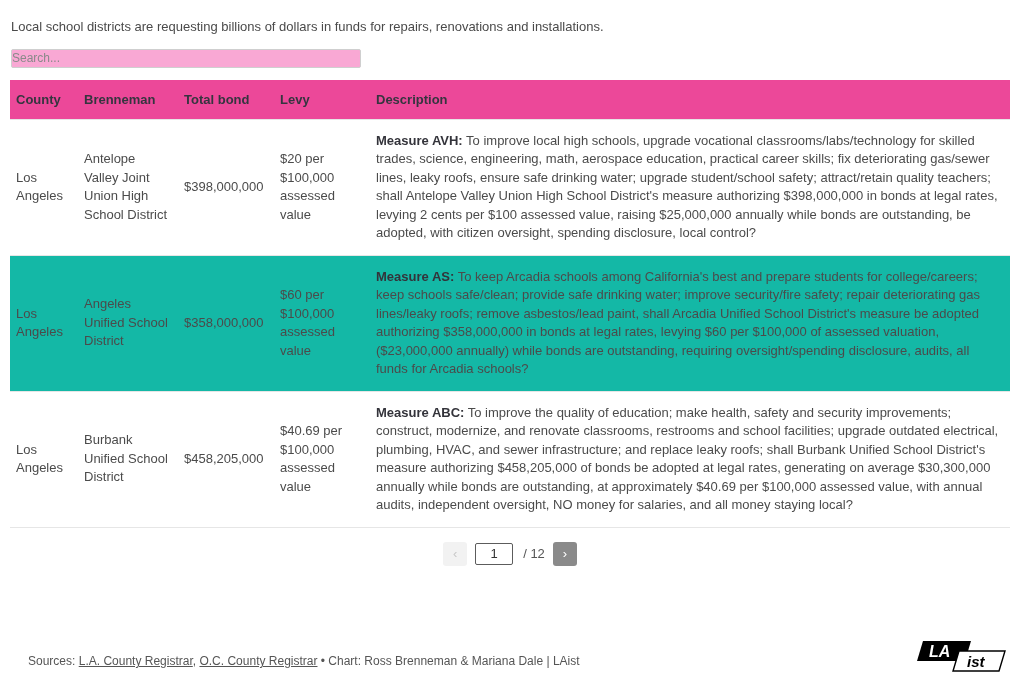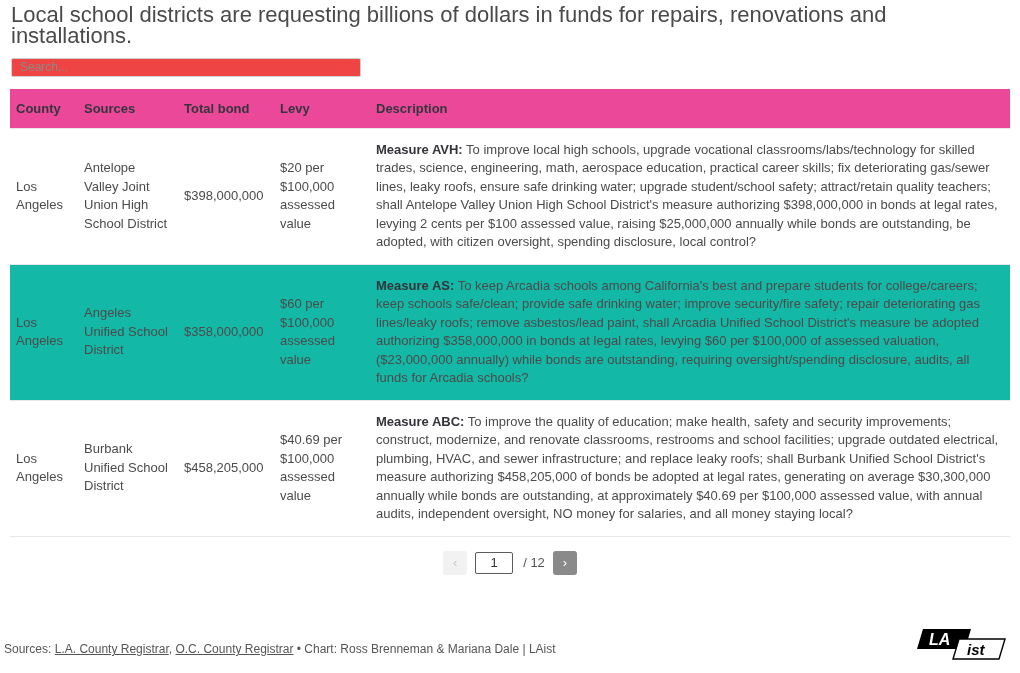--- a/index.html
+++ b/index.html
@@ -15,37 +15,37 @@
 
   .title {
     font-size: 25px;
     font-weight: bold;
     color: #3a3a3a;
     letter-spacing: -0.2px;
     margin: 14px 0 0 1px;
     line-height: 30px;
   }
   .subtitle {
-    font-size: 22px;
+    font-size: 13px;
     color: #4a4a4a;
-    margin: 4px 0 0 1px;
+    margin: 16px 0 0 1px;
     line-height: 21px;
   }
 
   .search-wrap { margin: 11px 0 0 1px; }
   .search-input {
     width: 350px;
     height: 19px;
     font-family: "Liberation Sans", sans-serif;
     font-size: 12px;
     color: #333;
-    padding: 1px 8px;
+    padding: 1px 0;
     border: 1px solid #cfcfcf;
     border-radius: 2px;
-    background: #ef4444;
+    background: #f9a8d4;
     outline: none;
   }
   .search-input::placeholder { color: #8a8a8a; }
 
   table.bonds {
     width: 1000px;
     border-collapse: collapse;
     margin-top: 12px;
     table-layout: fixed;
   }
@@ -108,21 +108,21 @@
     font-size: 13px;
     color: #333;
     padding: 0 2px;
     outline: none;
     background: #fff;
   }
   .pg-total { font-size: 13px; color: #555; margin-left: 2px; text-align: right; }
 
   .footer {
     position: absolute;
-    left: 4px;
+    left: 28px;
     bottom: 20px;
     font-size: 12px;
     color: #555;
     line-height: 16px;
   }
   .footer a { color: #555; text-decoration: underline; }
 
   .logo {
     position: absolute;
     right: 13px;
@@ -139,21 +139,21 @@
   <p class="subtitle">Local school districts are requesting billions of dollars in funds for repairs, renovations and installations.</p>
 
   <div class="search-wrap">
     <input class="search-input" type="text" placeholder="Search..." style="">
   </div>
 
   <table class="bonds">
     <thead>
       <tr>
         <th class="c-county">County</th>
-        <th class="c-district">Sources</th>
+        <th class="c-district">Brenneman</th>
         <th class="c-bond">Total bond</th>
         <th class="c-levy">Levy</th>
         <th class="c-desc">Description</th>
       </tr>
     </thead>
     <tbody>
 
       <tr>
         <td>Los Angeles</td>
         <td>Antelope Valley Joint Union High School District</td>

